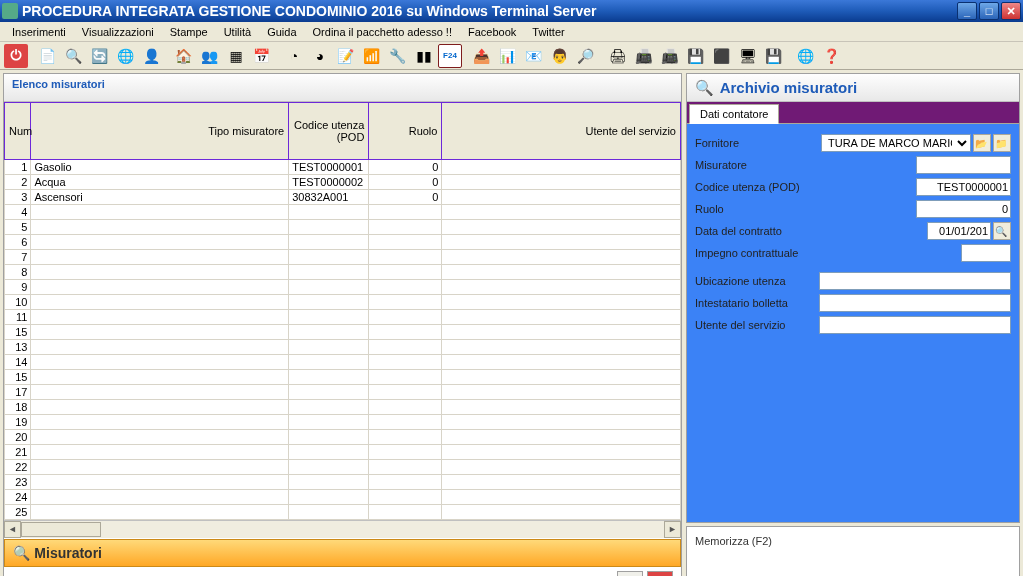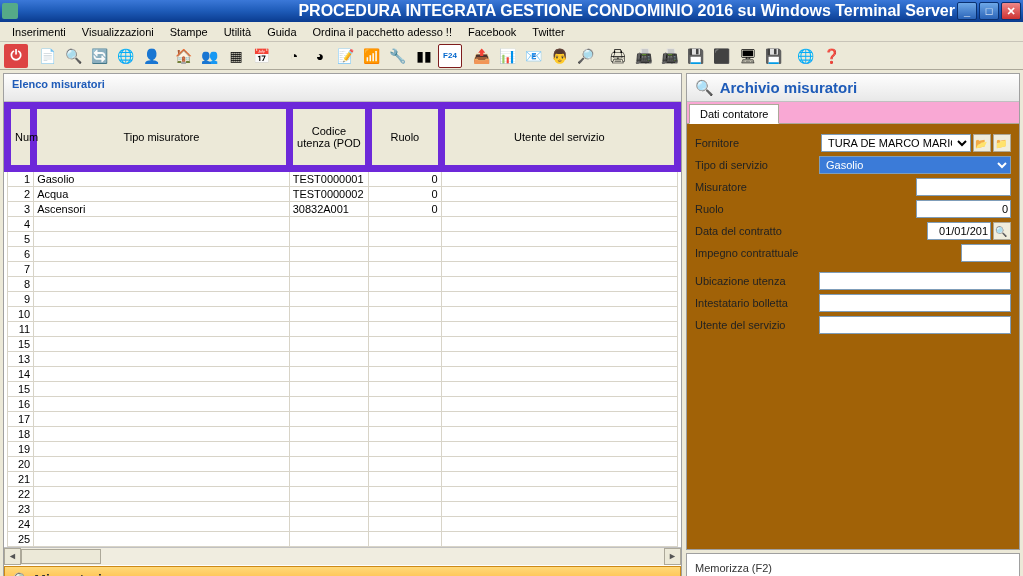--- a/index.html
+++ b/index.html
@@ -1,20 +1,20 @@
 <!DOCTYPE html>
 <html><head>
 <meta charset="utf-8">
 <style>
 * { box-sizing: border-box; margin: 0; padding: 0; }
 body { font-family: Tahoma, Arial, sans-serif; font-size: 11px; background: #ece9d8; overflow: hidden; }
 
 .title-bar { height: 22px; background: linear-gradient(to bottom, #3b78d8, #1e5bb8, #0a3b8f); display: flex; align-items: center; padding: 0 2px; color: white; }
 .title-bar .tb-icon { width: 16px; height: 16px; background: #5a8; border-radius: 2px; margin-right: 4px; }
-.title-bar .tb-text { flex: 1; font-weight: bold; font-size: 16px; text-align: right; }
+.title-bar .tb-text { flex: 1; font-weight: bold; font-size: 14px; }
 .title-bar .tb-btn { width: 20px; height: 18px; margin-left: 2px; display: flex; align-items: center; justify-content: center; font-weight: bold; font-size: 11px; border: 1px solid #0a3070; border-radius: 2px; }
 .tb-min { background: linear-gradient(#6ea8e8, #2a64b8); }
 .tb-max { background: linear-gradient(#6ea8e8, #2a64b8); }
 .tb-close { background: linear-gradient(#e88, #c33); }
 
 .menu-bar { height: 20px; background: #ece9d8; display: flex; align-items: center; padding: 0 4px; border-bottom: 1px solid #c8c4b8; }
 .menu-item { padding: 2px 8px; cursor: pointer; }
 
 .toolbar { height: 28px; background: #ece9d8; display: flex; align-items: center; padding: 2px 4px; gap: 2px; border-bottom: 1px solid #aca899; }
 .tool-btn { width: 24px; height: 24px; display: flex; align-items: center; justify-content: center; cursor: pointer; border: 1px solid transparent; border-radius: 2px; font-size: 14px; }
@@ -22,21 +22,21 @@
 .tool-btn.red { background: #d44; color: white; font-weight: bold; }
 .tool-btn.f24 { background: #fff; border: 1px solid #7f1d1d; font-size: 8px; font-weight: bold; color: #06c; }
 
 .main-area { display: flex; height: calc(100% - 108px); padding: 3px; gap: 4px; }
 
 .left-panel { flex: 1; display: flex; flex-direction: column; border: 1px solid #a0a0a0; background: white; }
 .panel-header { height: 28px; background: linear-gradient(#fefefe, #e8e8e8); color: #1e5bb8; font-size: 11px; font-weight: bold; padding: 4px 8px; border-bottom: 1px solid #c0c0c0; }
 
 .grid-wrap { flex: 1; overflow: auto; }
 .grid { width: 100%; border-collapse: collapse; table-layout: fixed; }
-.grid th { background: #ece9d8; border: 7px solid #6d28d9; padding: 16px 4px; text-align: center; font-weight: normal; font-size: 11px; height: 18px; }
+.grid th { background: #ece9d8; border: 1px solid #6d28d9; padding: 16px 4px; text-align: right; font-weight: normal; font-size: 11px; height: 18px; }
 .grid td { border: 1px solid #d8d4c8; padding: 1px 3px; height: 14px; font-size: 11px; }
 .grid td.num { text-align: right; }
 .grid td.right { text-align: right; }
 .col-num { width: 26px; }
 .col-tipo { width: 254px; }
 .col-cod { width: 79px; }
 .col-ruolo { width: 72px; }
 .col-utente { width: 235px; }
 
 .hscroll { height: 17px; background: #ece9d8; display: flex; align-items: center; border-top: 1px solid #c0c0c0; }
@@ -48,24 +48,24 @@
 
 .bottom-actions { height: 30px; display: flex; align-items: center; justify-content: flex-end; padding: 4px 8px; gap: 4px; }
 .act-btn { width: 26px; height: 22px; border: 1px solid #a0a0a0; background: #f0f0ea; display: flex; align-items: center; justify-content: center; cursor: pointer; }
 .act-btn.red { background: #d44; color: white; }
 
 .right-panel { width: 334px; display: flex; flex-direction: column; gap: 3px; }
 .rp-top { flex: 1; border: 1px solid #a0a0a0; background: white; display: flex; flex-direction: column; }
 .rp-header { height: 28px; background: linear-gradient(#fefefe, #e8e8e8); color: #1e5bb8; font-size: 15px; font-weight: bold; padding: 4px 8px; display: flex; align-items: center; border-bottom: 1px solid #c0c0c0; }
 .rp-header .mag { margin-right: 6px; }
 
-.tabs { height: 22px; display: flex; background: #f9a8d4; padding: 2px 2px 0 2px; border-bottom: 1px solid #aca899; }
+.tabs { height: 22px; display: flex; background: #701a75; padding: 2px 2px 0 2px; border-bottom: 1px solid #aca899; }
 .tab { padding: 3px 10px; background: white; border: 1px solid #aca899; border-bottom: 1px solid white; font-size: 11px; margin-bottom: -1px; }
 
-.form-area { padding: 10px 8px; background: #a16207; flex: 1; }
+.form-area { padding: 10px 8px; background: #3b82f6; flex: 1; }
 .form-row { display: flex; align-items: center; margin-bottom: 4px; height: 18px; }
 .form-row label { width: 110px; font-size: 11px; color: #222; }
 .form-row .field { flex: 1; display: flex; align-items: center; gap: 2px; justify-content: flex-end; }
 .form-row input, .form-row select { border: 1px solid #7f9db9; font-size: 11px; padding: 1px 2px; height: 18px; }
 .sel-forn { width: 150px; background: white; }
 .sel-serv { width: 192px; background: #3b7bd8; color: white; }
 .in-mis { width: 95px; text-align: right; }
 .in-pod { width: 95px; text-align: right; }
 .in-ruolo { width: 95px; text-align: right; }
 .in-data { width: 64px; text-align: right; }
@@ -251,27 +251,20 @@
               <td></td>
             </tr>
             <tr>
               <td class="num">15</td>
               <td></td>
               <td></td>
               <td class="right"></td>
               <td></td>
             </tr>
             <tr>
-              <td class="num">16</td>
-              <td></td>
-              <td></td>
-              <td class="right"></td>
-              <td></td>
-            </tr>
-            <tr>
               <td class="num">17</td>
               <td></td>
               <td></td>
               <td class="right"></td>
               <td></td>
             </tr>
             <tr>
               <td class="num">18</td>
               <td></td>
               <td></td>
@@ -359,29 +352,29 @@
       <div class="form-area">
         <div class="form-row">
           <label>Fornitore</label>
           <div class="field">
             <select class="sel-forn"><option>TURA DE MARCO MARIO</option></select>
             <div class="mini-btn">📂</div>
             <div class="mini-btn">📁</div>
           </div>
         </div>
         <div class="form-row">
-          <label>Tipo di servizio</label>
-          <div class="field">
-              <select class="sel-serv"><option>Gasolio</option></select>
-            </div>
-        </div>
-        <div class="form-row">
           <label>Misuratore</label>
           <div class="field">
               <input class="in-mis" value="" style="">
+            </div>
+        </div>
+        <div class="form-row">
+          <label>Codice utenza (POD)</label>
+          <div class="field">
+              <input class="in-pod" value="TEST0000001" style="">
             </div>
         </div>
         <div class="form-row">
           <label>Ruolo</label>
           <div class="field">
               <input class="in-ruolo" value="0" style="">
             </div>
         </div>
         <div class="form-row">
           <label>Data del contratto</label>

